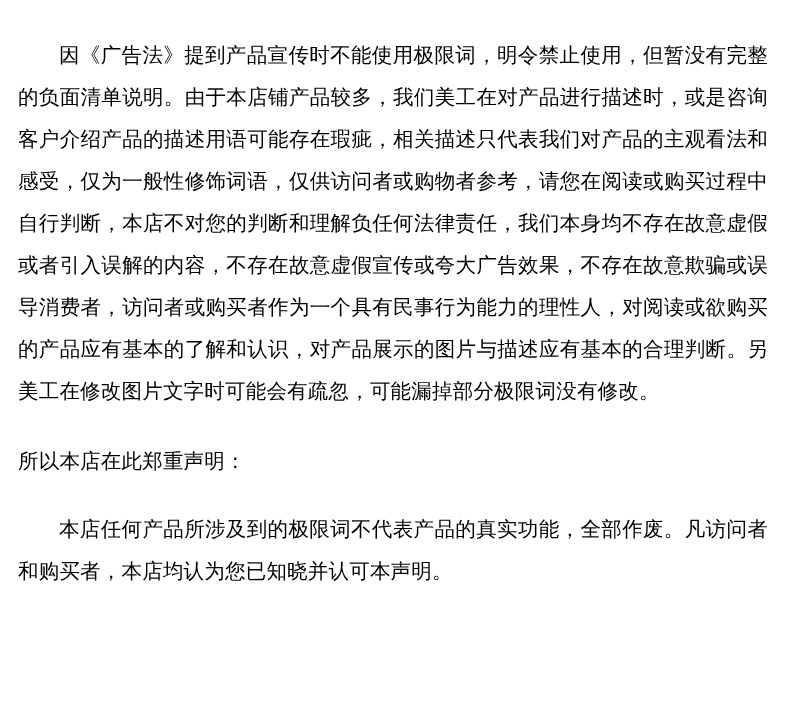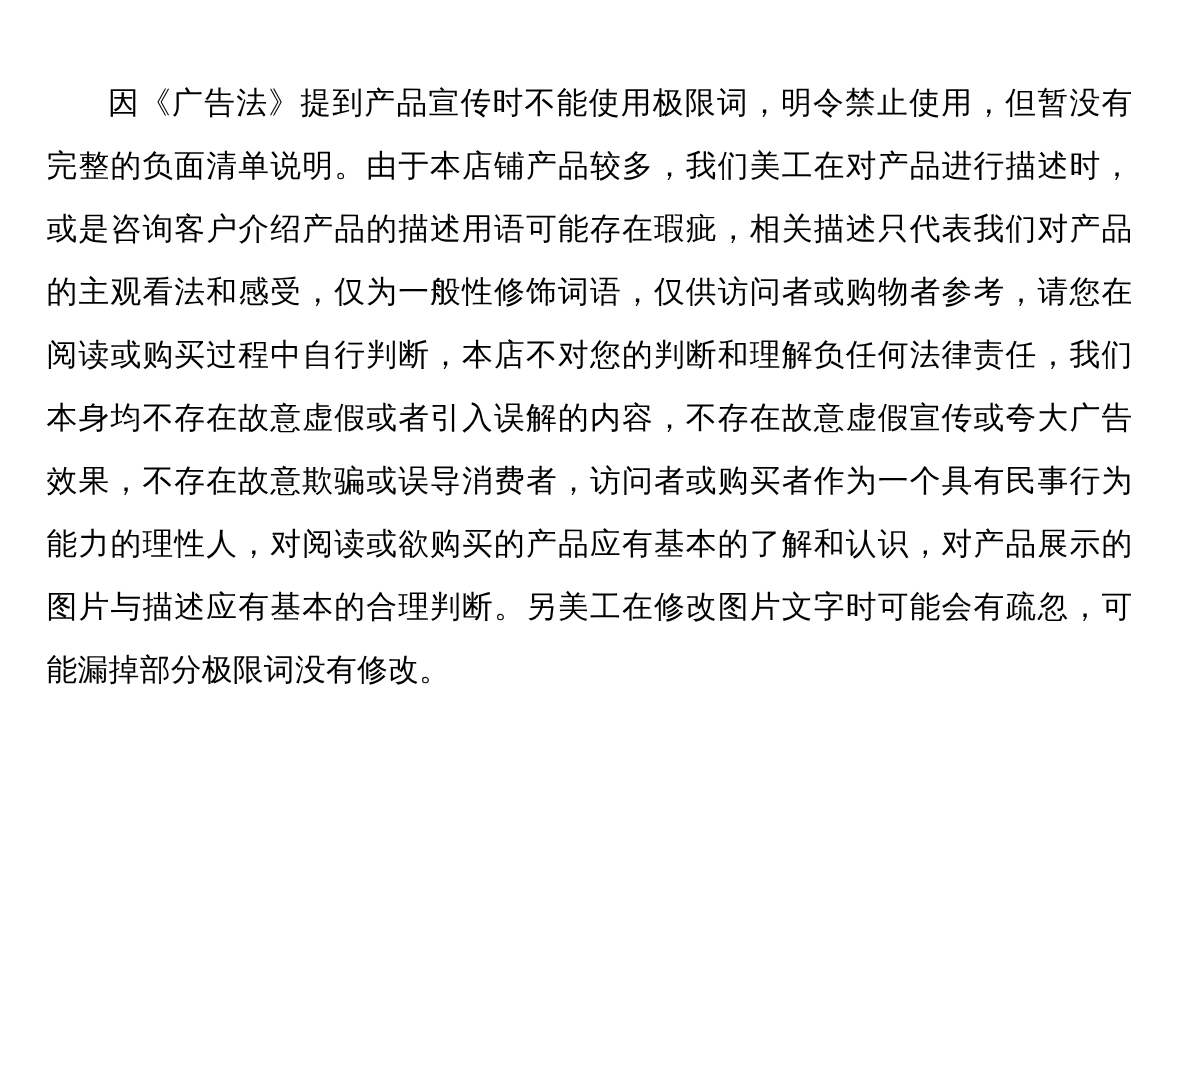--- a/index.html
+++ b/index.html
@@ -22,32 +22,34 @@
     background: #ffffff;
   }
   .doc-body {
     font-size: 20.5px;
     line-height: 42px;
     letter-spacing: 0.2px;
     text-align: justify;
     text-justify: inter-ideograph;
   }
   .para {
-    margin: 13px;
+    margin: 0;
   }
   .para-indent {
     text-indent: 2em;
   }
   .para-gap-top {
     margin-top: 28px;
   }
   .para-gap-small {
     margin-top: 26px;
   }
 </style>
 </head>
 <body>
 
 <div class="page">
   <div class="doc-body">
     <p class="para para-indent">因《广告法》提到产品宣传时不能使用极限词，明令禁止使用，但暂没有完整的负面清单说明。由于本店铺产品较多，我们美工在对产品进行描述时，或是咨询客户介绍产品的描述用语可能存在瑕疵，相关描述只代表我们对产品的主观看法和感受，仅为一般性修饰词语，仅供访问者或购物者参考，请您在阅读或购买过程中自行判断，本店不对您的判断和理解负任何法律责任，我们本身均不存在故意虚假或者引入误解的内容，不存在故意虚假宣传或夸大广告效果，不存在故意欺骗或误导消费者，访问者或购买者作为一个具有民事行为能力的理性人，对阅读或欲购买的产品应有基本的了解和认识，对产品展示的图片与描述应有基本的合理判断。另美工在修改图片文字时可能会有疏忽，可能漏掉部分极限词没有修改。</p>
+    <p class="para para-gap-top">所以本店在此郑重声明：</p>
+    <p class="para para-indent para-gap-small">本店任何产品所涉及到的极限词不代表产品的真实功能，全部作废。凡访问者和购买者，本店均认为您已知晓并认可本声明。</p>
   </div>
 </div>
 
 </body></html>

